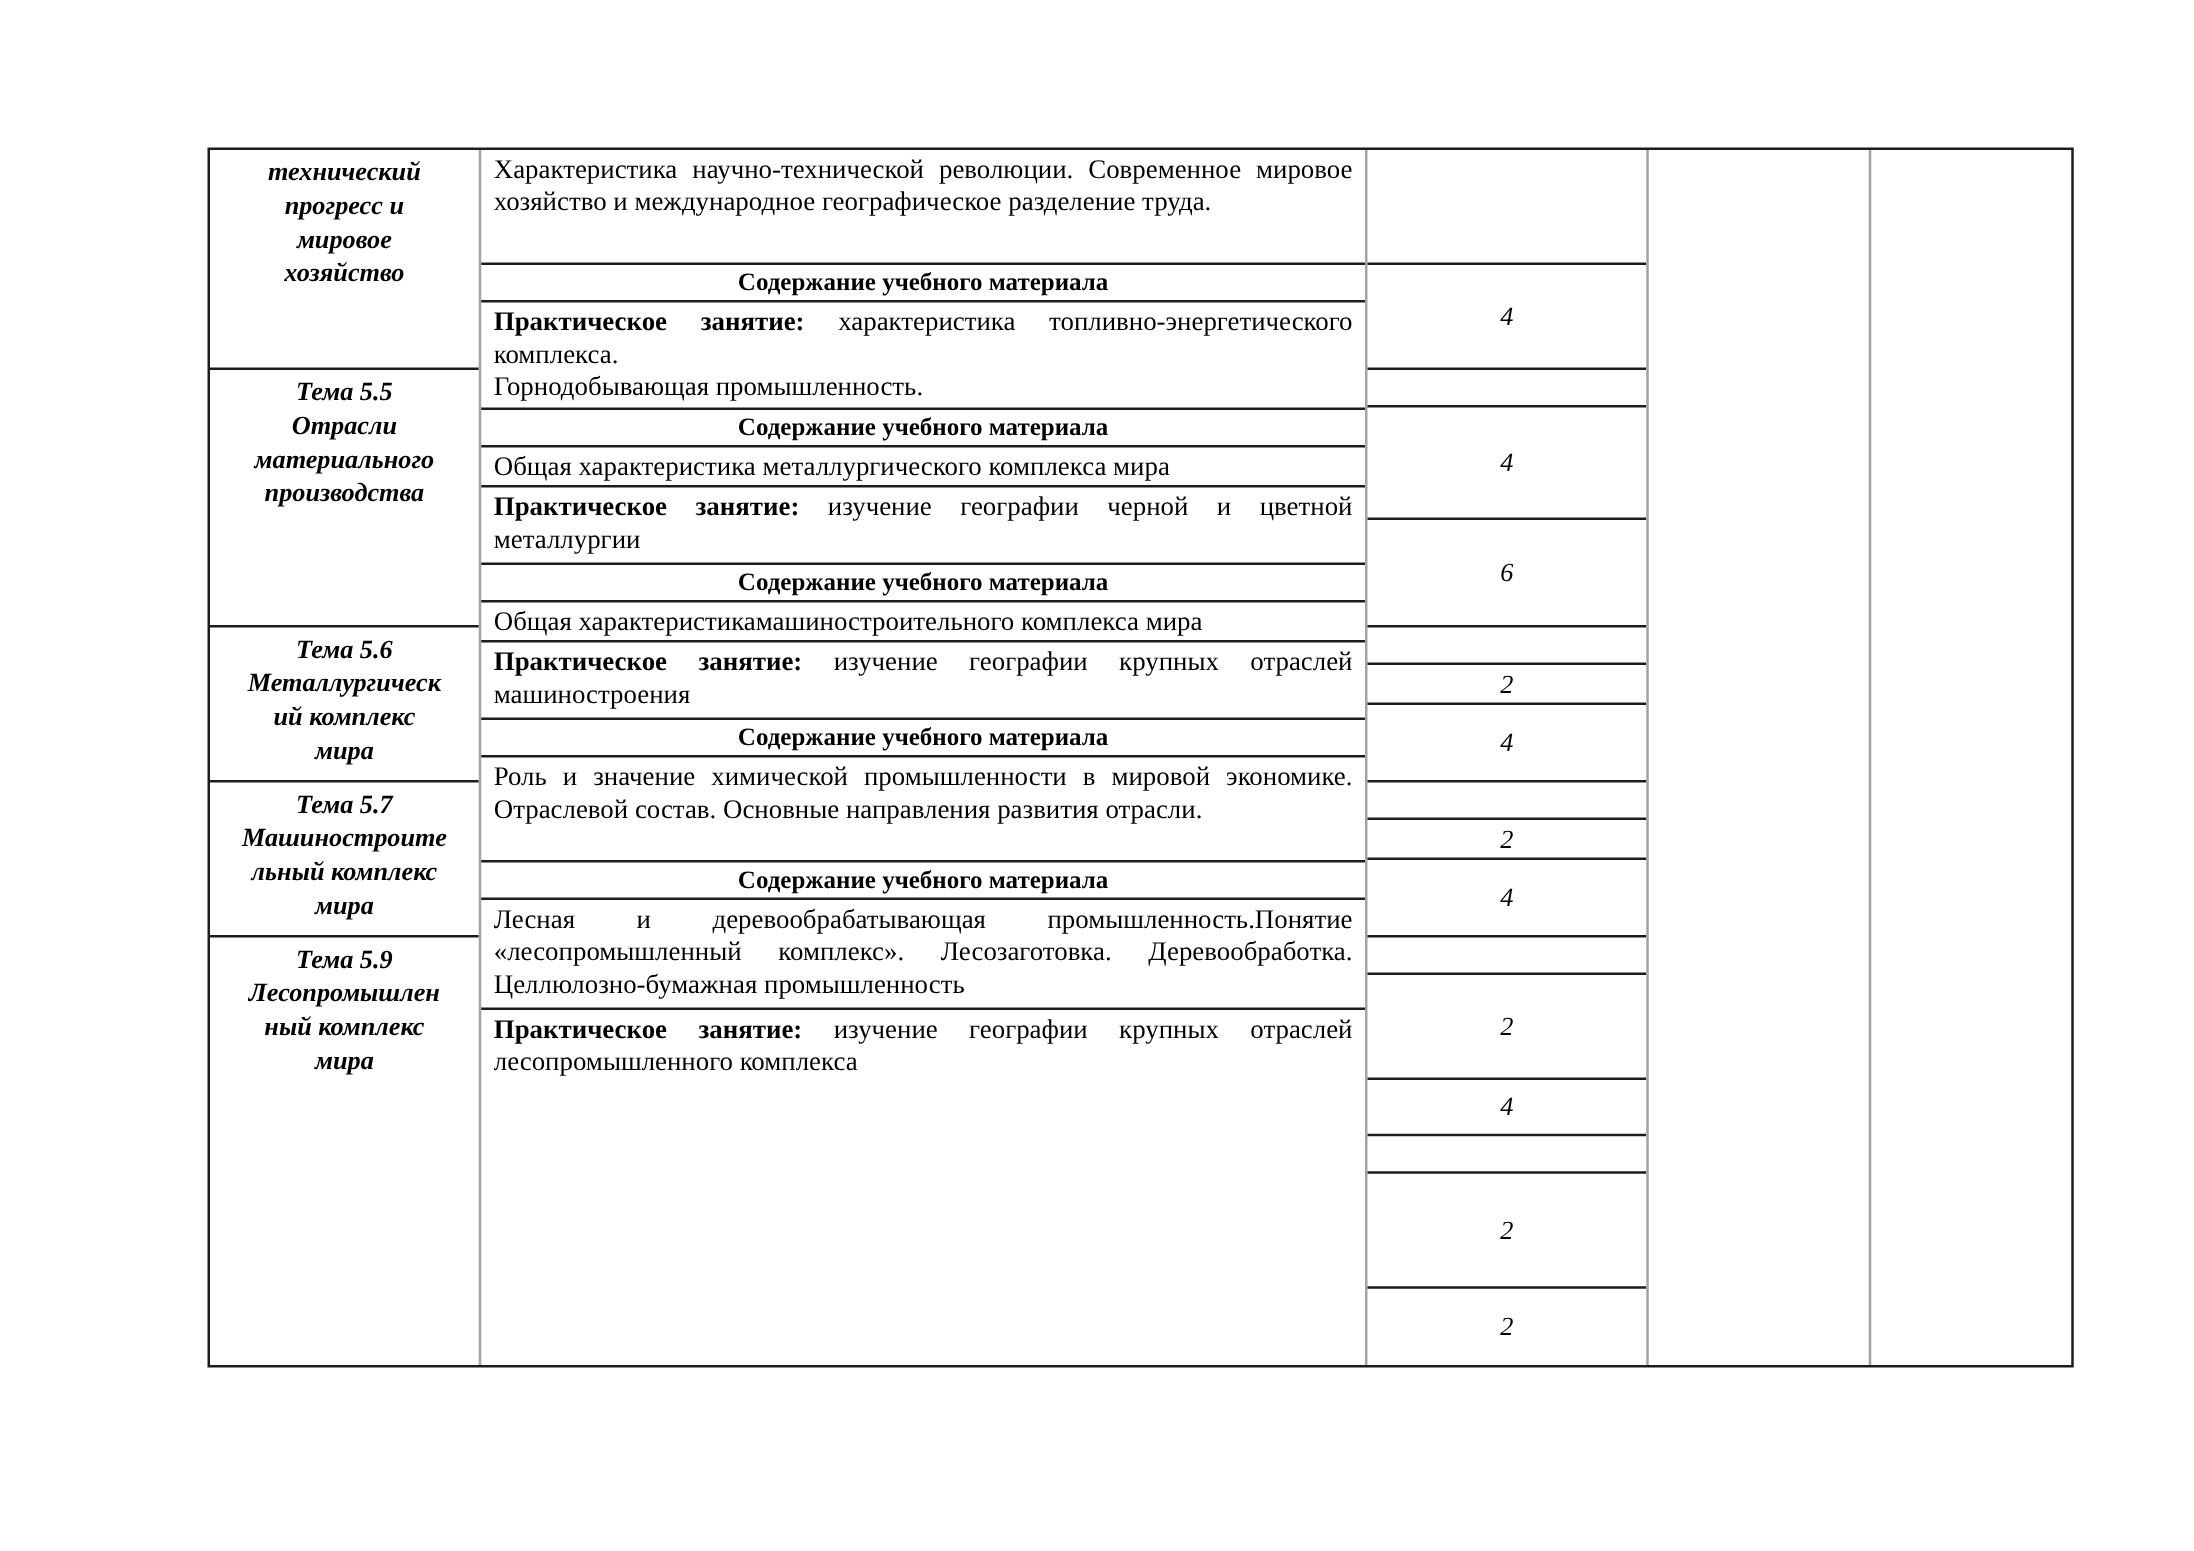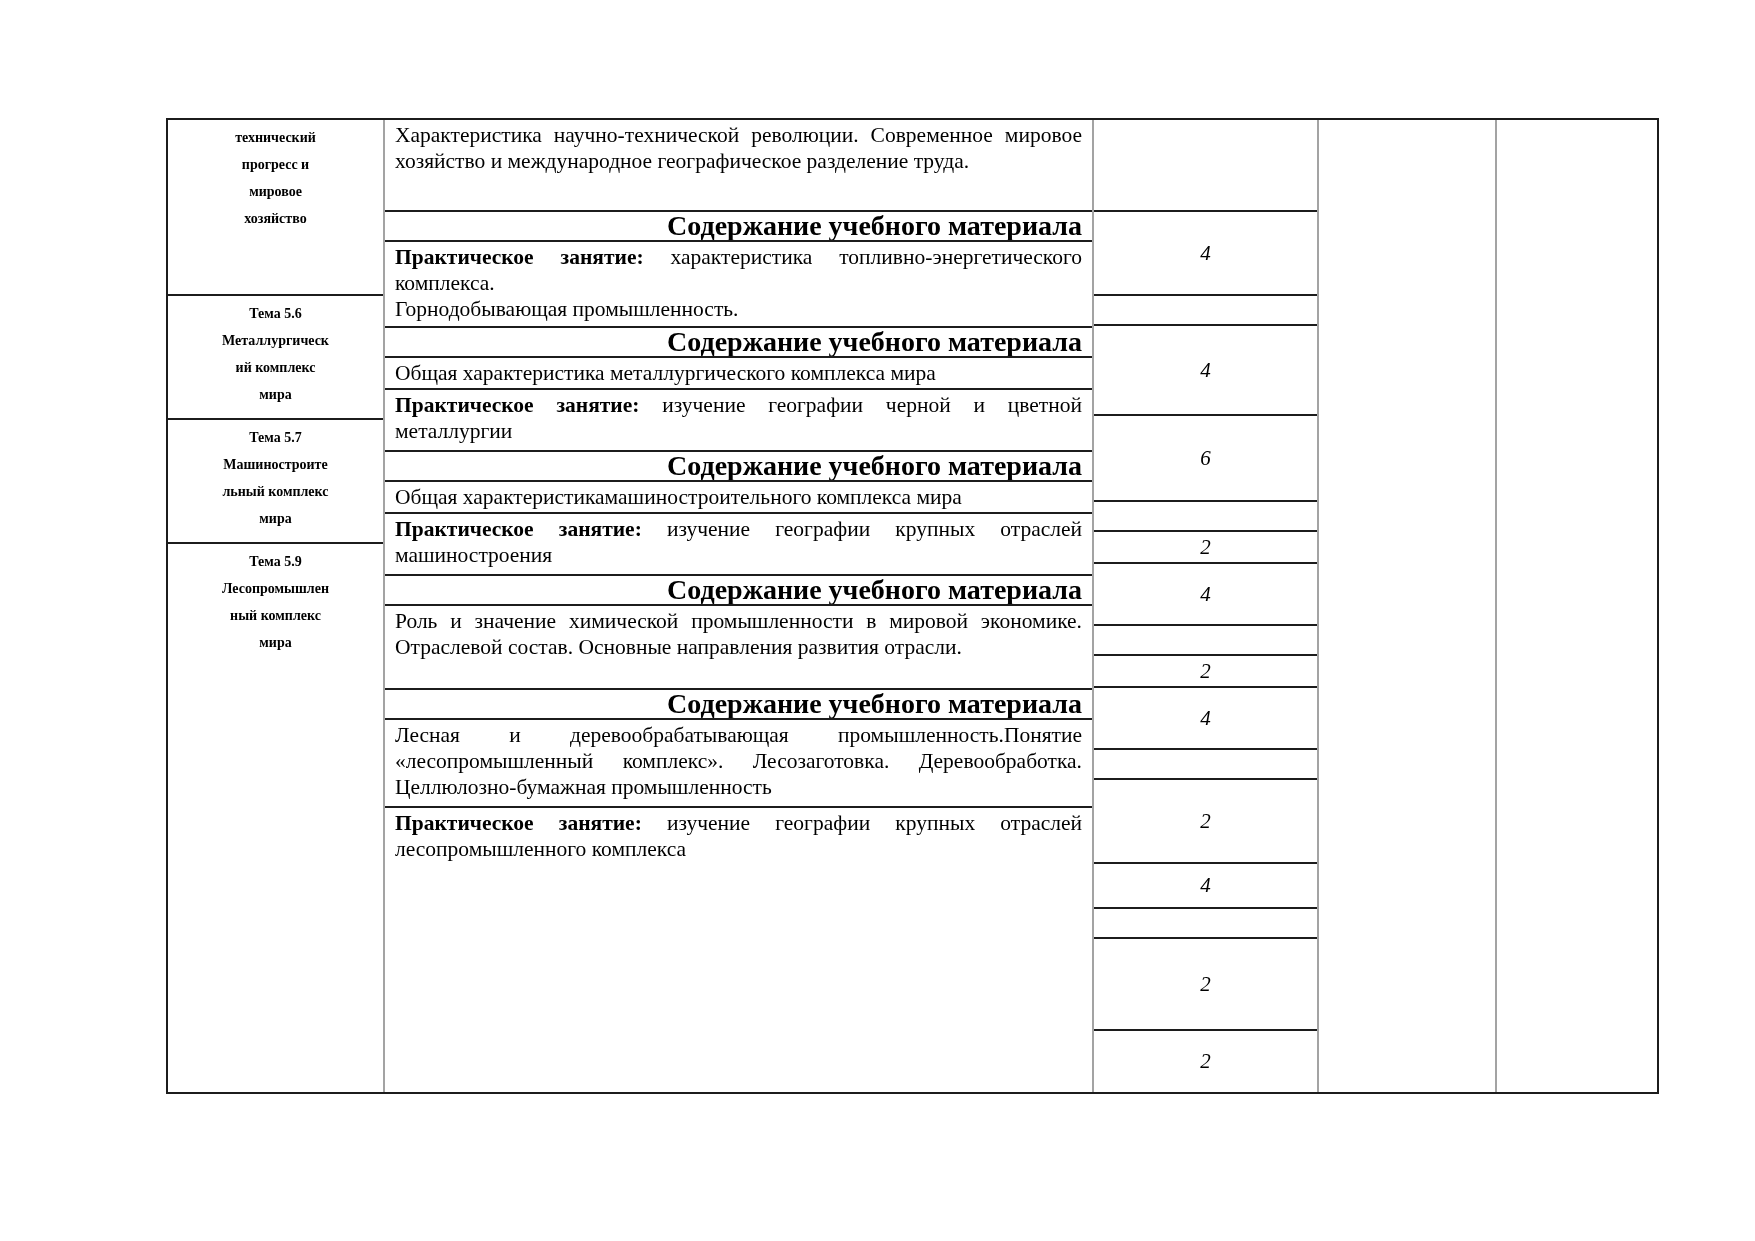--- a/index.html
+++ b/index.html
@@ -38,36 +38,37 @@
     box-sizing: border-box;
     border-bottom: 2px solid #1c1c1c;
     overflow: hidden;
   }
   .col .cell:last-child { border-bottom: none; }
 
   .topic {
     font-weight: bold;
     text-align: center;
     white-space: pre-line;
-    font-size: 14px;
+    font-size: 21px;
     line-height: 27px;
     padding: 4px 4px 0 4px;
+    font-style: italic;
   }
   .body {
     font-size: 21.5px;
     line-height: 26px;
     text-align: justify;
     padding: 2px 10px 0 10px;
   }
   .hdr {
-    font-size: 28px;
+    font-size: 20px;
     line-height: 26px;
     font-weight: bold;
     padding: 1px 10px 0 10px;
-    text-align: right;
+    text-align: center;
   }
   .b { font-weight: bold; }
   .hrs {
     display: flex;
     align-items: center;
     justify-content: center;
   }
   .num {
     font-style: italic;
     font-size: 21px;
@@ -78,20 +79,24 @@
 <body>
 
 <div class="page">
   <div class="doc-table">
 
     <div class="col col-topics">
       <div class="cell topic" style="height:176px">технический
 прогресс и
 мировое
 хозяйство</div>
+      <div class="cell topic" style="height:206px">Тема 5.5
+Отрасли
+материального
+производства</div>
       <div class="cell topic" style="height:124px">Тема 5.6
 Металлургическ
 ий комплекс
 мира</div>
       <div class="cell topic" style="height:124px">Тема 5.7
 Машиностроите
 льный комплекс
 мира</div>
       <div class="cell topic" style="height:172px">Тема 5.9
 Лесопромышлен

